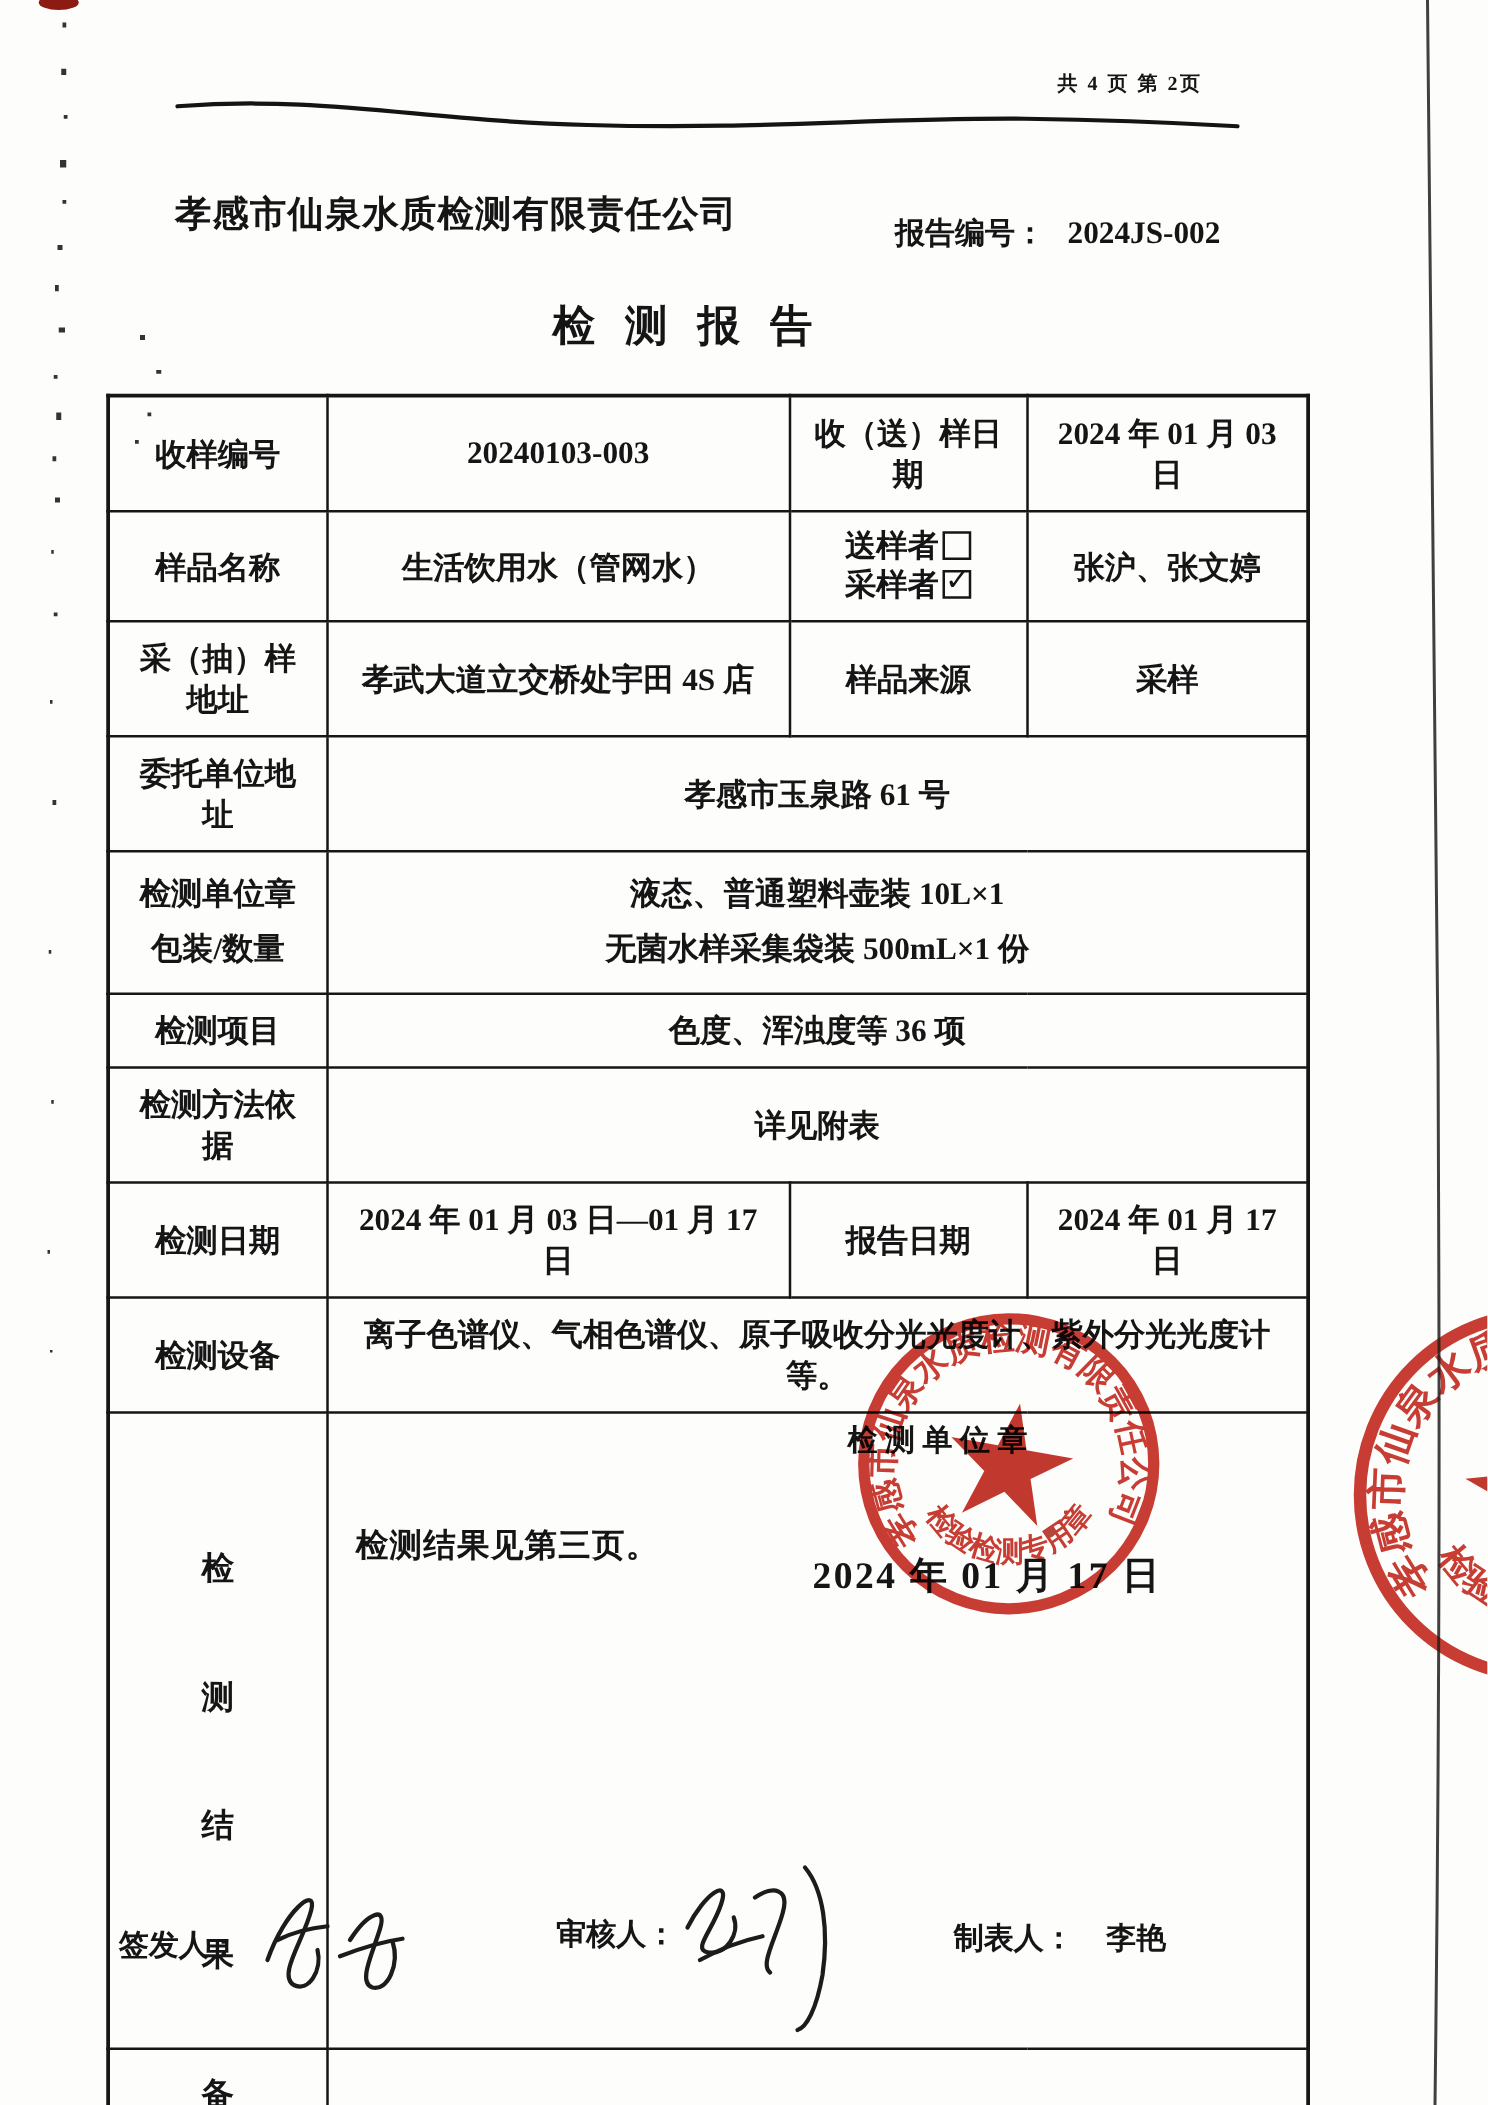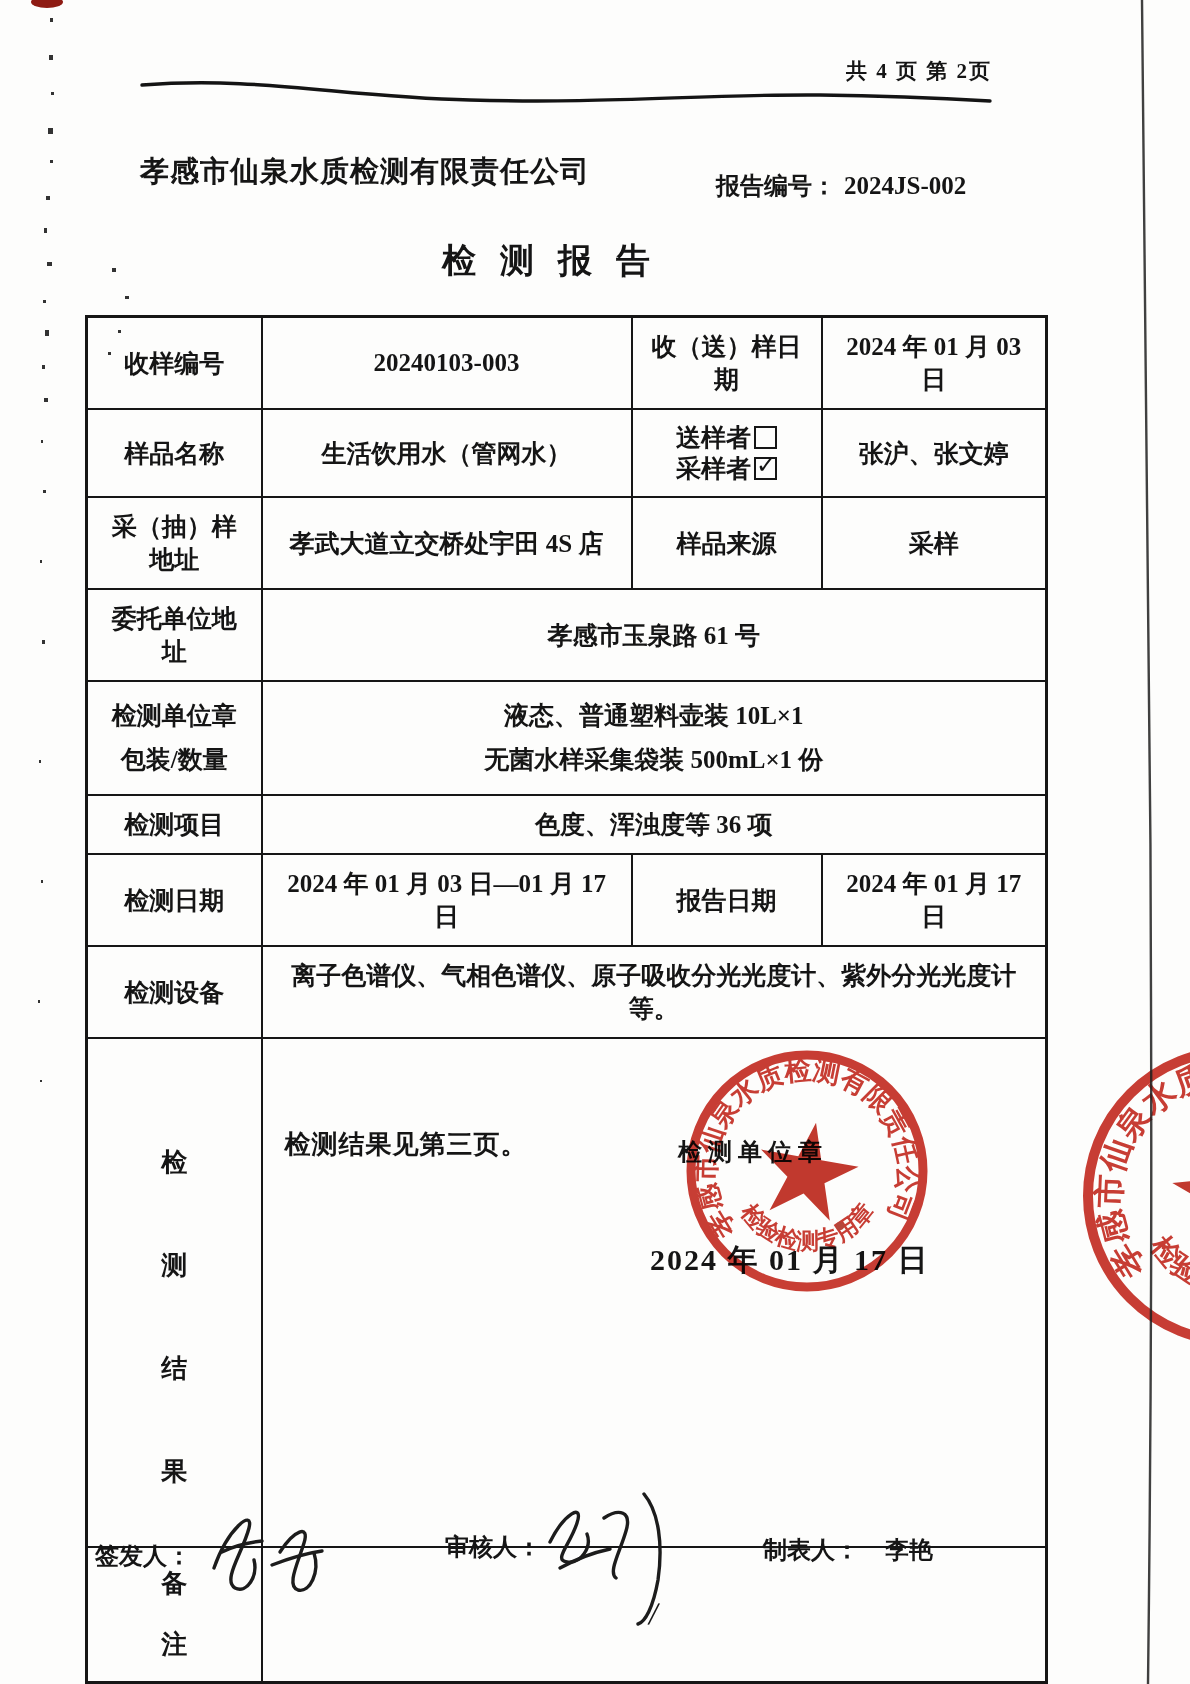--- a/index.html
+++ b/index.html
@@ -4,24 +4,24 @@
 <style>
   html,body{margin:0;padding:0;}
   body{
     width:1190px;height:1684px;position:relative;overflow:hidden;
     background:#fdfdfc;
     font-family:"Liberation Serif","DejaVu Serif",serif;
     color:#151515;
   }
   .abs{position:absolute;}
   
-  .page-indicator{left:846px;top:57px;font-size:21px;font-weight:700;letter-spacing:2px;}
+  .page-indicator{left:846px;top:57px;font-size:16px;font-weight:700;letter-spacing:2px;}
   .company-name{left:140px;top:152px;font-size:29px;font-weight:700;letter-spacing:1px;}
   .report-no-wrap{left:716px;top:170px;font-size:24px;font-weight:700;}
-  .report-no-wrap .val{margin-left:8px;font-size:25px;}
+  .report-no-wrap .val{margin-left:18px;font-size:25px;}
   .doc-title{left:442px;top:238px;font-size:34px;font-weight:700;letter-spacing:24px;white-space:nowrap;}
   
   table.report{
     position:absolute;left:85px;top:315px;width:960px;
     border-collapse:collapse;table-layout:fixed;
     border:3px solid #161616;
   }
   table.report td{
     border:2.4px solid #161616;
     text-align:center;vertical-align:middle;
@@ -114,20 +114,24 @@
       <div>包装/数量</div>
     </td>
     <td colspan="3" class="two-line">
       <div>液态、普通塑料壶装 10L×1</div>
       <div>无菌水样采集袋装 500mL×1 份</div>
     </td>
   </tr>
   <tr style="height:52px">
     <td class="lbl">检测项目</td>
     <td colspan="3">色度、浑浊度等 36 项</td>
+  </tr>
+  <tr style="height:50px">
+    <td class="small">检测方法依据</td>
+    <td colspan="3">详见附表</td>
   </tr>
   <tr style="height:54px">
     <td class="lbl">检测日期</td>
     <td>2024 年 01 月 03 日—01 月 17 日</td>
     <td>报告日期</td>
     <td class="small">2024 年 01 月 17 日</td>
   </tr>
   <tr style="height:48px">
     <td class="lbl">检测设备</td>
     <td colspan="3" class="left-pad">离子色谱仪、气相色谱仪、原子吸收分光光度计、紫外分光光度计等。</td>

